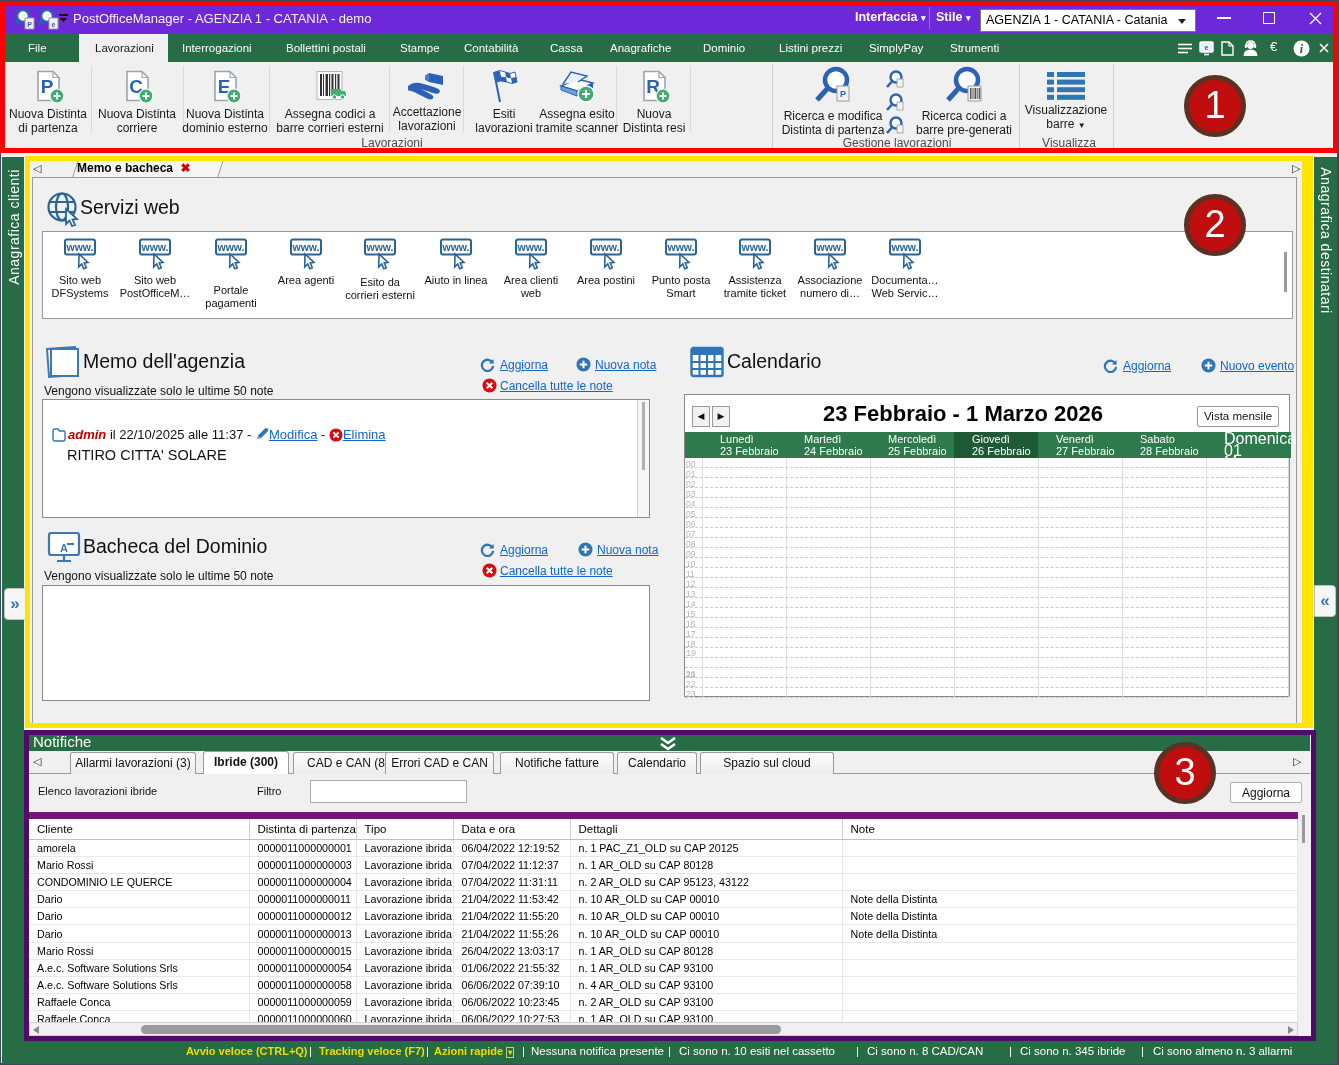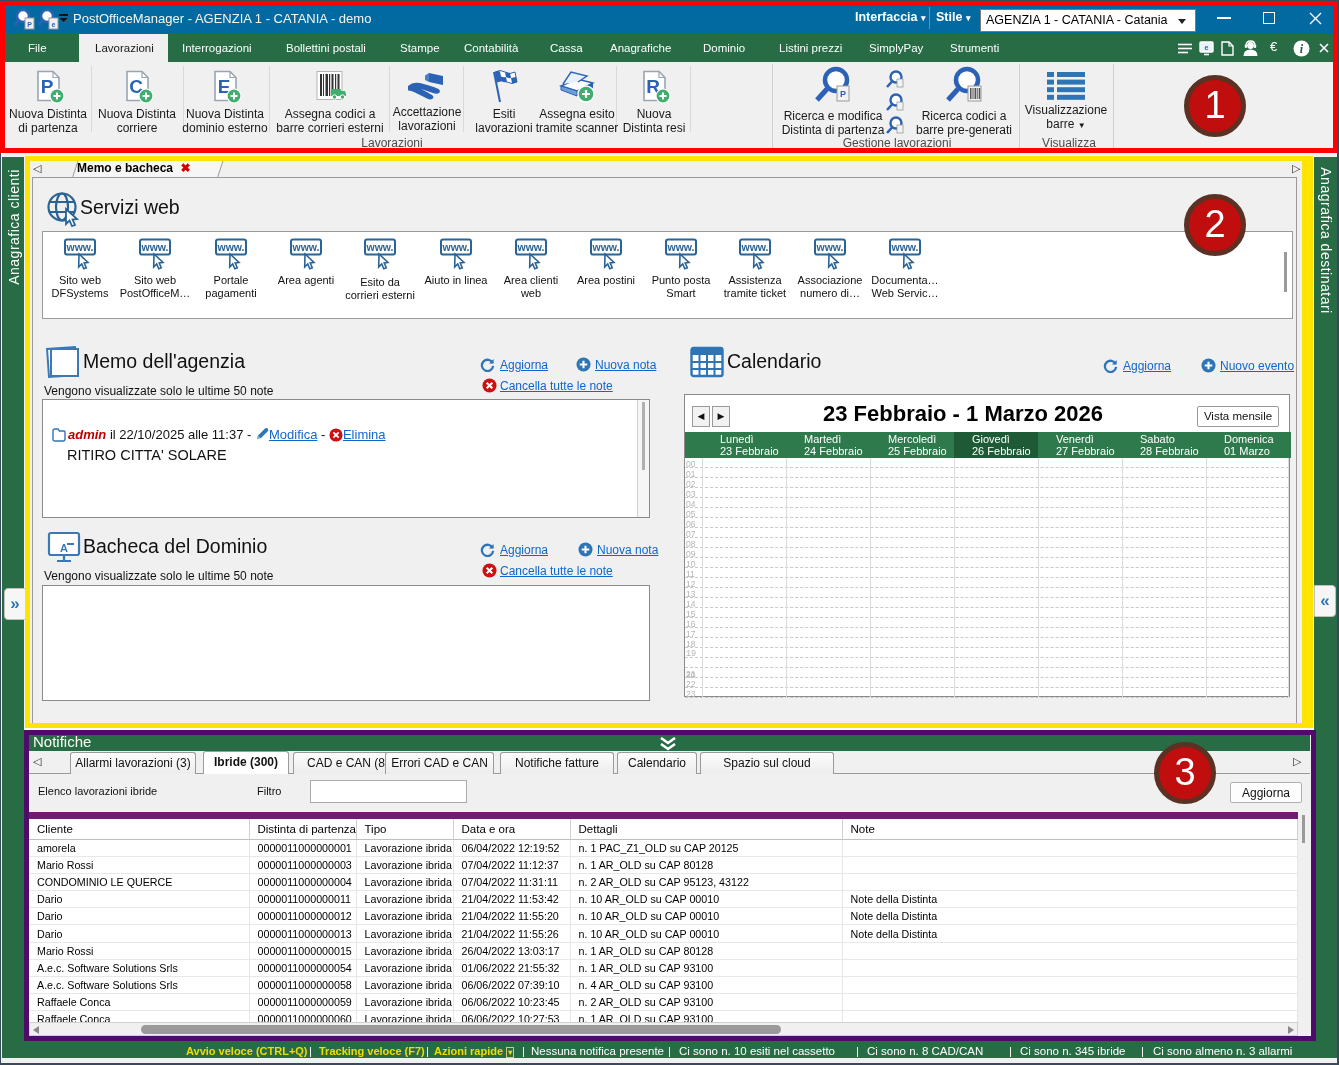--- a/index.html
+++ b/index.html
@@ -3,42 +3,42 @@
 <meta charset="utf-8">
 <style>
 *{margin:0;padding:0;box-sizing:border-box;}
 html,body{width:1339px;height:1065px;overflow:hidden;}
 body{font-family:"Liberation Sans",sans-serif;background:#3a4a5a;position:relative;}
 .abs{position:absolute;}
 .green{background:#286c46;}
 svg{display:block;}
 a{color:#1166cc;text-decoration:underline;}
 
-#titlebar{left:2px;top:2px;width:1335px;height:32px;background:#0369a1;color:#fff;}
+#titlebar{left:2px;top:2px;width:1335px;height:32px;background:#6d28d9;color:#fff;}
 #menubar{left:2px;top:34px;width:1335px;height:28px;background:#286c46;}
 .mitem{position:absolute;top:0;height:28px;line-height:28px;color:#fff;font-size:11.5px;}
 
 #ribbon{left:2px;top:62px;width:1335px;height:90px;background:#f0f0f0;}
 .rbtn{position:absolute;top:0;height:74px;text-align:center;}
 .rbtn .lbl{font-size:12px;color:#1a1a1a;line-height:14px;margin-top:3px;}
 .rsep{position:absolute;top:4px;width:1px;height:66px;background:#d9d9d9;}
 .gsep{position:absolute;top:2px;width:1px;height:86px;background:#d0d0d0;}
 .glbl{position:absolute;top:74px;height:15px;font-size:12px;color:#4a4a4a;text-align:center;line-height:15px;}
 
 #lsb{left:2px;top:157px;width:22px;height:884px;background:#286c46;}
 #rsb{left:1314px;top:157px;width:23px;height:884px;background:#286c46;}
 .vtext{color:#fff;font-size:14px;letter-spacing:.5px;}
 
 #mainbg{left:26px;top:152px;width:1288px;height:889px;background:#f0f0f0;}
 #panel{left:32px;top:177px;width:1265px;height:547px;background:#f0f0f0;border:1px solid #9a9a9a;}
 .whitebox{position:absolute;background:#fff;border:1px solid #8a8a8a;}
 
 #notif{left:29px;top:735px;width:1281px;height:300px;background:#f0f0f0;}
 
-#statusbar{left:2px;top:1041px;width:1335px;height:17px;background:#286c46;color:#fff;font-size:11.5px;}
+#statusbar{left:2px;top:1041px;width:1335px;height:23px;background:#286c46;color:#fff;font-size:11.5px;}
 
 .ann{position:absolute;pointer-events:none;}
 .ntab{top:17px;height:22px;background:linear-gradient(#fdfdfd,#ececec);border:1px solid #9a9a9a;border-bottom:none;font-size:12px;color:#111;text-align:center;line-height:21px;border-radius:3px 3px 0 0;}
 .ntab.sel{background:#fff;font-weight:bold;height:23px;top:16px;z-index:2;}
 .wi{position:absolute;top:8px;width:74px;text-align:center;font-size:11px;color:#111;line-height:13px;}
 .lnk{position:absolute;font-size:12px;}
 .ico16{position:absolute;width:15px;height:15px;}
 .hrow{position:absolute;border-bottom:1px dashed #c9c9c9;}
 .gr td{font-size:10.7px;color:#000;padding:0 4px 0 8px;border-right:1px solid #e6e6e6;white-space:nowrap;overflow:hidden;}
 .gr{border-collapse:collapse;table-layout:fixed;}
@@ -338,21 +338,21 @@
         <path d="M19 16 L28 24.5 L24.2 25 L26.3 29.8 L23.8 30.8 L21.7 26 L18.7 29 Z" fill="#fff" stroke="#2a6496" stroke-width="1.6"></path>
       </svg>
       <div style="margin-top:2px">Sito web<br>PostOfficeM…</div>
     </div>
   <div class="wi" style="left:161px;top:60px;">
       <svg style="margin:0 auto" width="40" height="34" viewBox="0 0 40 34">
         <rect x="5" y="1.5" width="30" height="15" rx="2" fill="#fff" stroke="#2a6496" stroke-width="2"></rect>
         <text x="20" y="13" font-size="10.5" font-weight="bold" fill="#2a6496" text-anchor="middle">www.</text>
         <path d="M19 16 L28 24.5 L24.2 25 L26.3 29.8 L23.8 30.8 L21.7 26 L18.7 29 Z" fill="#fff" stroke="#2a6496" stroke-width="1.6"></path>
       </svg>
-      <div style="margin-top:2px">Portale<br>pagamenti</div>
+      <div style="margin-top:12px">Portale<br>pagamenti</div>
     </div>
   <div class="wi" style="left:236px;top:60px;">
       <svg style="margin:0 auto" width="40" height="34" viewBox="0 0 40 34">
         <rect x="5" y="1.5" width="30" height="15" rx="2" fill="#fff" stroke="#2a6496" stroke-width="2"></rect>
         <text x="20" y="13" font-size="10.5" font-weight="bold" fill="#2a6496" text-anchor="middle">www.</text>
         <path d="M19 16 L28 24.5 L24.2 25 L26.3 29.8 L23.8 30.8 L21.7 26 L18.7 29 Z" fill="#fff" stroke="#2a6496" stroke-width="1.6"></path>
       </svg>
       <div style="margin-top:2px">Area agenti</div>
     </div>
   <div class="wi" style="left:310px;top:60px;">
@@ -513,21 +513,21 @@
   <div class="abs" style="left:27px;top:11px;width:18px;height:21px;background:#f2f2f2;border:1px solid #9a9a9a;text-align:center;line-height:19px;font-size:9px;color:#111;">▶</div>
   <div class="abs" style="left:-25px;top:6px;width:606px;text-align:center;font-size:22px;font-weight:bold;color:#000;">23 Febbraio - 1 Marzo 2026</div>
   <div class="abs" style="left:512px;top:11px;width:82px;height:21px;background:#fff;border:1px solid #9a9a9a;border-radius:2px;text-align:center;line-height:19px;font-size:11.5px;color:#111;">Vista mensile</div>
   <div class="abs" style="left:0px;top:37px;width:606px;height:26px;background:#2e7a4c;"></div>
   <div class="abs" style="left:17px;top:37px;width:84px;height:26px;color:#fff;font-size:11px;line-height:12px;padding:1px 0 0 18px;">Lunedì<br>23 Febbraio</div>
   <div class="abs" style="left:101px;top:37px;width:84px;height:26px;color:#fff;font-size:11px;line-height:12px;padding:1px 0 0 18px;">Martedì<br>24 Febbraio</div>
   <div class="abs" style="left:185px;top:37px;width:84px;height:26px;color:#fff;font-size:11px;line-height:12px;padding:1px 0 0 18px;">Mercoledì<br>25 Febbraio</div>
   <div class="abs" style="left:269px;top:37px;width:84px;height:26px;background:#1d5a35;color:#fff;font-size:11px;line-height:12px;padding:1px 0 0 18px;">Giovedì<br>26 Febbraio</div>
   <div class="abs" style="left:353px;top:37px;width:84px;height:26px;color:#fff;font-size:11px;line-height:12px;padding:1px 0 0 18px;">Venerdì<br>27 Febbraio</div>
   <div class="abs" style="left:437px;top:37px;width:84px;height:26px;color:#fff;font-size:11px;line-height:12px;padding:1px 0 0 18px;">Sabato<br>28 Febbraio</div>
-  <div class="abs" style="left:521px;top:37px;width:84px;height:26px;color:#fff;font-size:11px;line-height:12px;padding:1px 17px 0 18px;">Domenica<br>01 Marzo</div>
+  <div class="abs" style="left:521px;top:37px;width:84px;height:26px;color:#fff;font-size:16px;line-height:12px;padding:1px 17px 0 18px;">Domenica<br>01 Marzo</div>
   <div class="hrow" style="left:0px;top:63px;width:604px;height:10px;"></div>
   <div class="abs" style="left:1px;top:64px;font-size:8.5px;color:#b4b4b4;">00</div>
   <div class="hrow" style="left:0px;top:73px;width:604px;height:10px;"></div>
   <div class="abs" style="left:1px;top:74px;font-size:8.5px;color:#b4b4b4;">01</div>
   <div class="hrow" style="left:0px;top:83px;width:604px;height:10px;"></div>
   <div class="abs" style="left:1px;top:84px;font-size:8.5px;color:#b4b4b4;">02</div>
   <div class="hrow" style="left:0px;top:93px;width:604px;height:10px;"></div>
   <div class="abs" style="left:1px;top:94px;font-size:8.5px;color:#b4b4b4;">03</div>
   <div class="hrow" style="left:0px;top:103px;width:604px;height:10px;"></div>
   <div class="abs" style="left:1px;top:104px;font-size:8.5px;color:#b4b4b4;">04</div>

